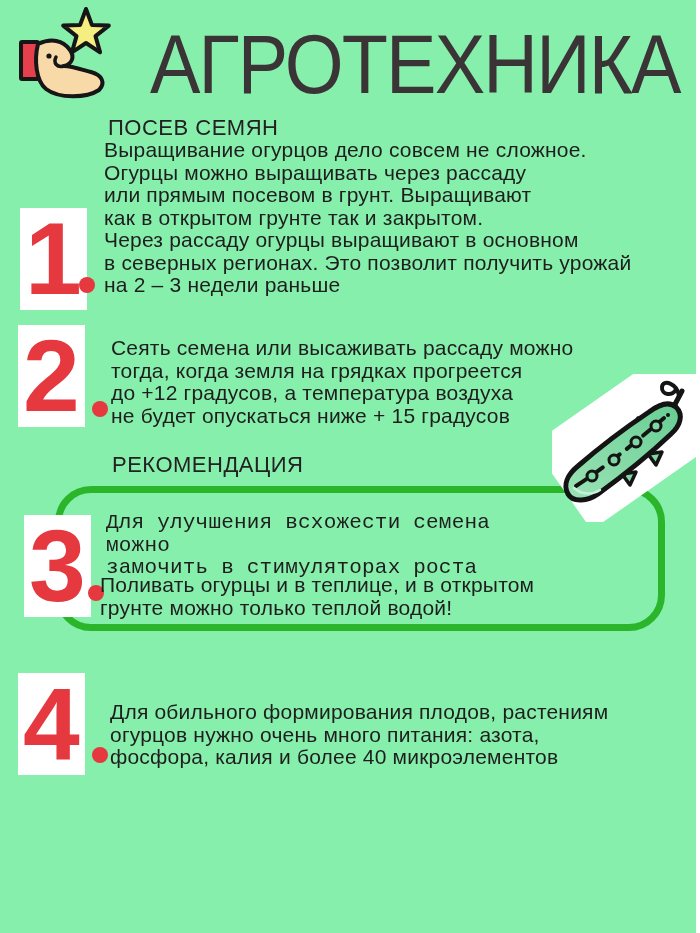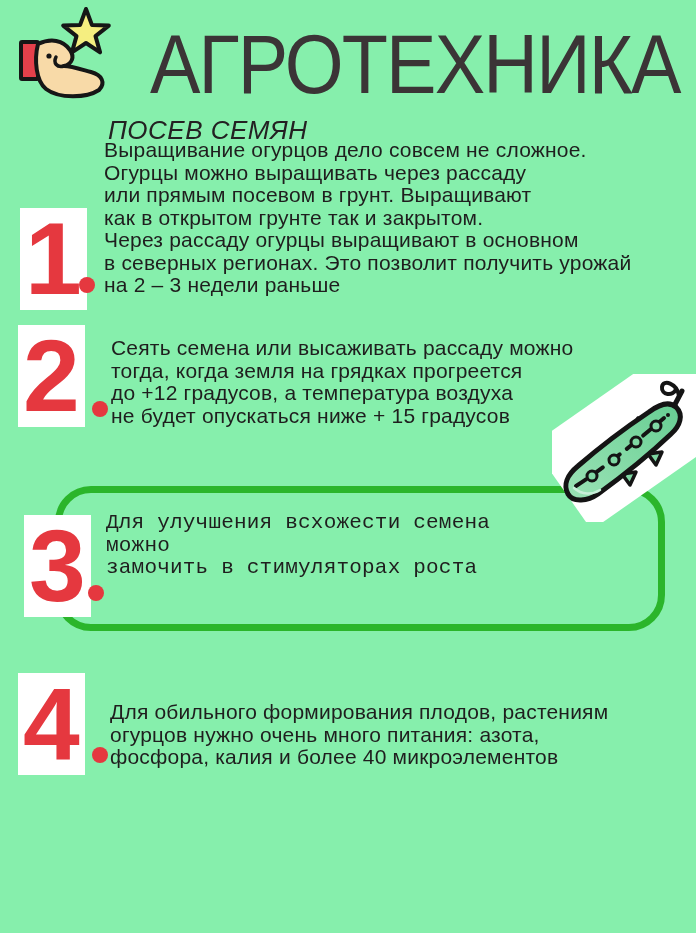--- a/index.html
+++ b/index.html
@@ -8,21 +8,21 @@
     position:relative; width:696px; height:933px; background:#86efac;
     overflow:hidden; font-family:"Liberation Sans","DejaVu Sans",sans-serif;
   }
   .abs { position:absolute; }
   .page-title {
     left:150px; top:16px; font-size:84px; color:#3b3436; white-space:nowrap;
     letter-spacing:-2px; transform:scaleX(0.9); transform-origin:0 0; z-index:4;
     font-weight:400;
   }
   .heading {
-    font-size:26px; color:#232122; letter-spacing:0.5px; z-index:4; white-space:nowrap;font-style:italic;
+    font-size:22px; color:#232122; letter-spacing:0.5px; z-index:4; white-space:nowrap;
   }
   .bodytext {
     font-size:21px; line-height:22.5px; color:#1f1e1e; letter-spacing:0.2px;
     white-space:pre-line; z-index:4; width:600px;
   }
   .num {
     font-size:102px; font-weight:700; color:#e5383f; line-height:1;
     background:#ffffff; padding:0 5px; z-index:3; white-space:nowrap;
   }
   .numdot {
@@ -67,27 +67,30 @@
 на 2 – 3 недели раньше</div>
 
   <div class="abs num" style="left:18px; top:325px;">
     <span>2</span></div>
   <div class="abs numdot" style="left:92px; top:401px;"></div>
   <div class="abs bodytext" style="left:111px; top:337px;">Сеять семена или высаживать рассаду можно
 тогда, когда земля на грядках прогреется
 до +12 градусов, а температура воздуха
 не будет опускаться ниже + 15 градусов</div>
 
+  <div class="abs heading" style="left:112px; top:452px;">РЕКОМЕНДАЦИЯ</div>
   <div class="abs recbox"></div>
 
   <div class="abs num" style="left:24px; top:515px;">
     <span>3</span></div>
   <div class="abs numdot" style="left:88px; top:585px;"></div>
   <div class="abs bodytext" style="left:106px; top:512px; width:460px;font-family:Liberation Mono, monospace;">Для улучшения всхожести семена можно
 замочить в стимуляторах роста</div>
+  <div class="abs bodytext" style="left:100px; top:574px; width:470px;">Поливать огурцы и в теплице, и в открытом
+грунте можно только теплой водой!</div>
 
   <svg class="abs cucumber" width="148" height="148" viewBox="0 0 148 148">
     <defs>
       <linearGradient id="cucGrad" x1="0" y1="1" x2="1" y2="0">
         <stop offset="0" stop-color="#9be3b6"></stop>
         <stop offset="0.55" stop-color="#7fd8a3"></stop>
         <stop offset="1" stop-color="#66cd92"></stop>
       </linearGradient>
     </defs>
     <g transform="rotate(-35 76 72)">

